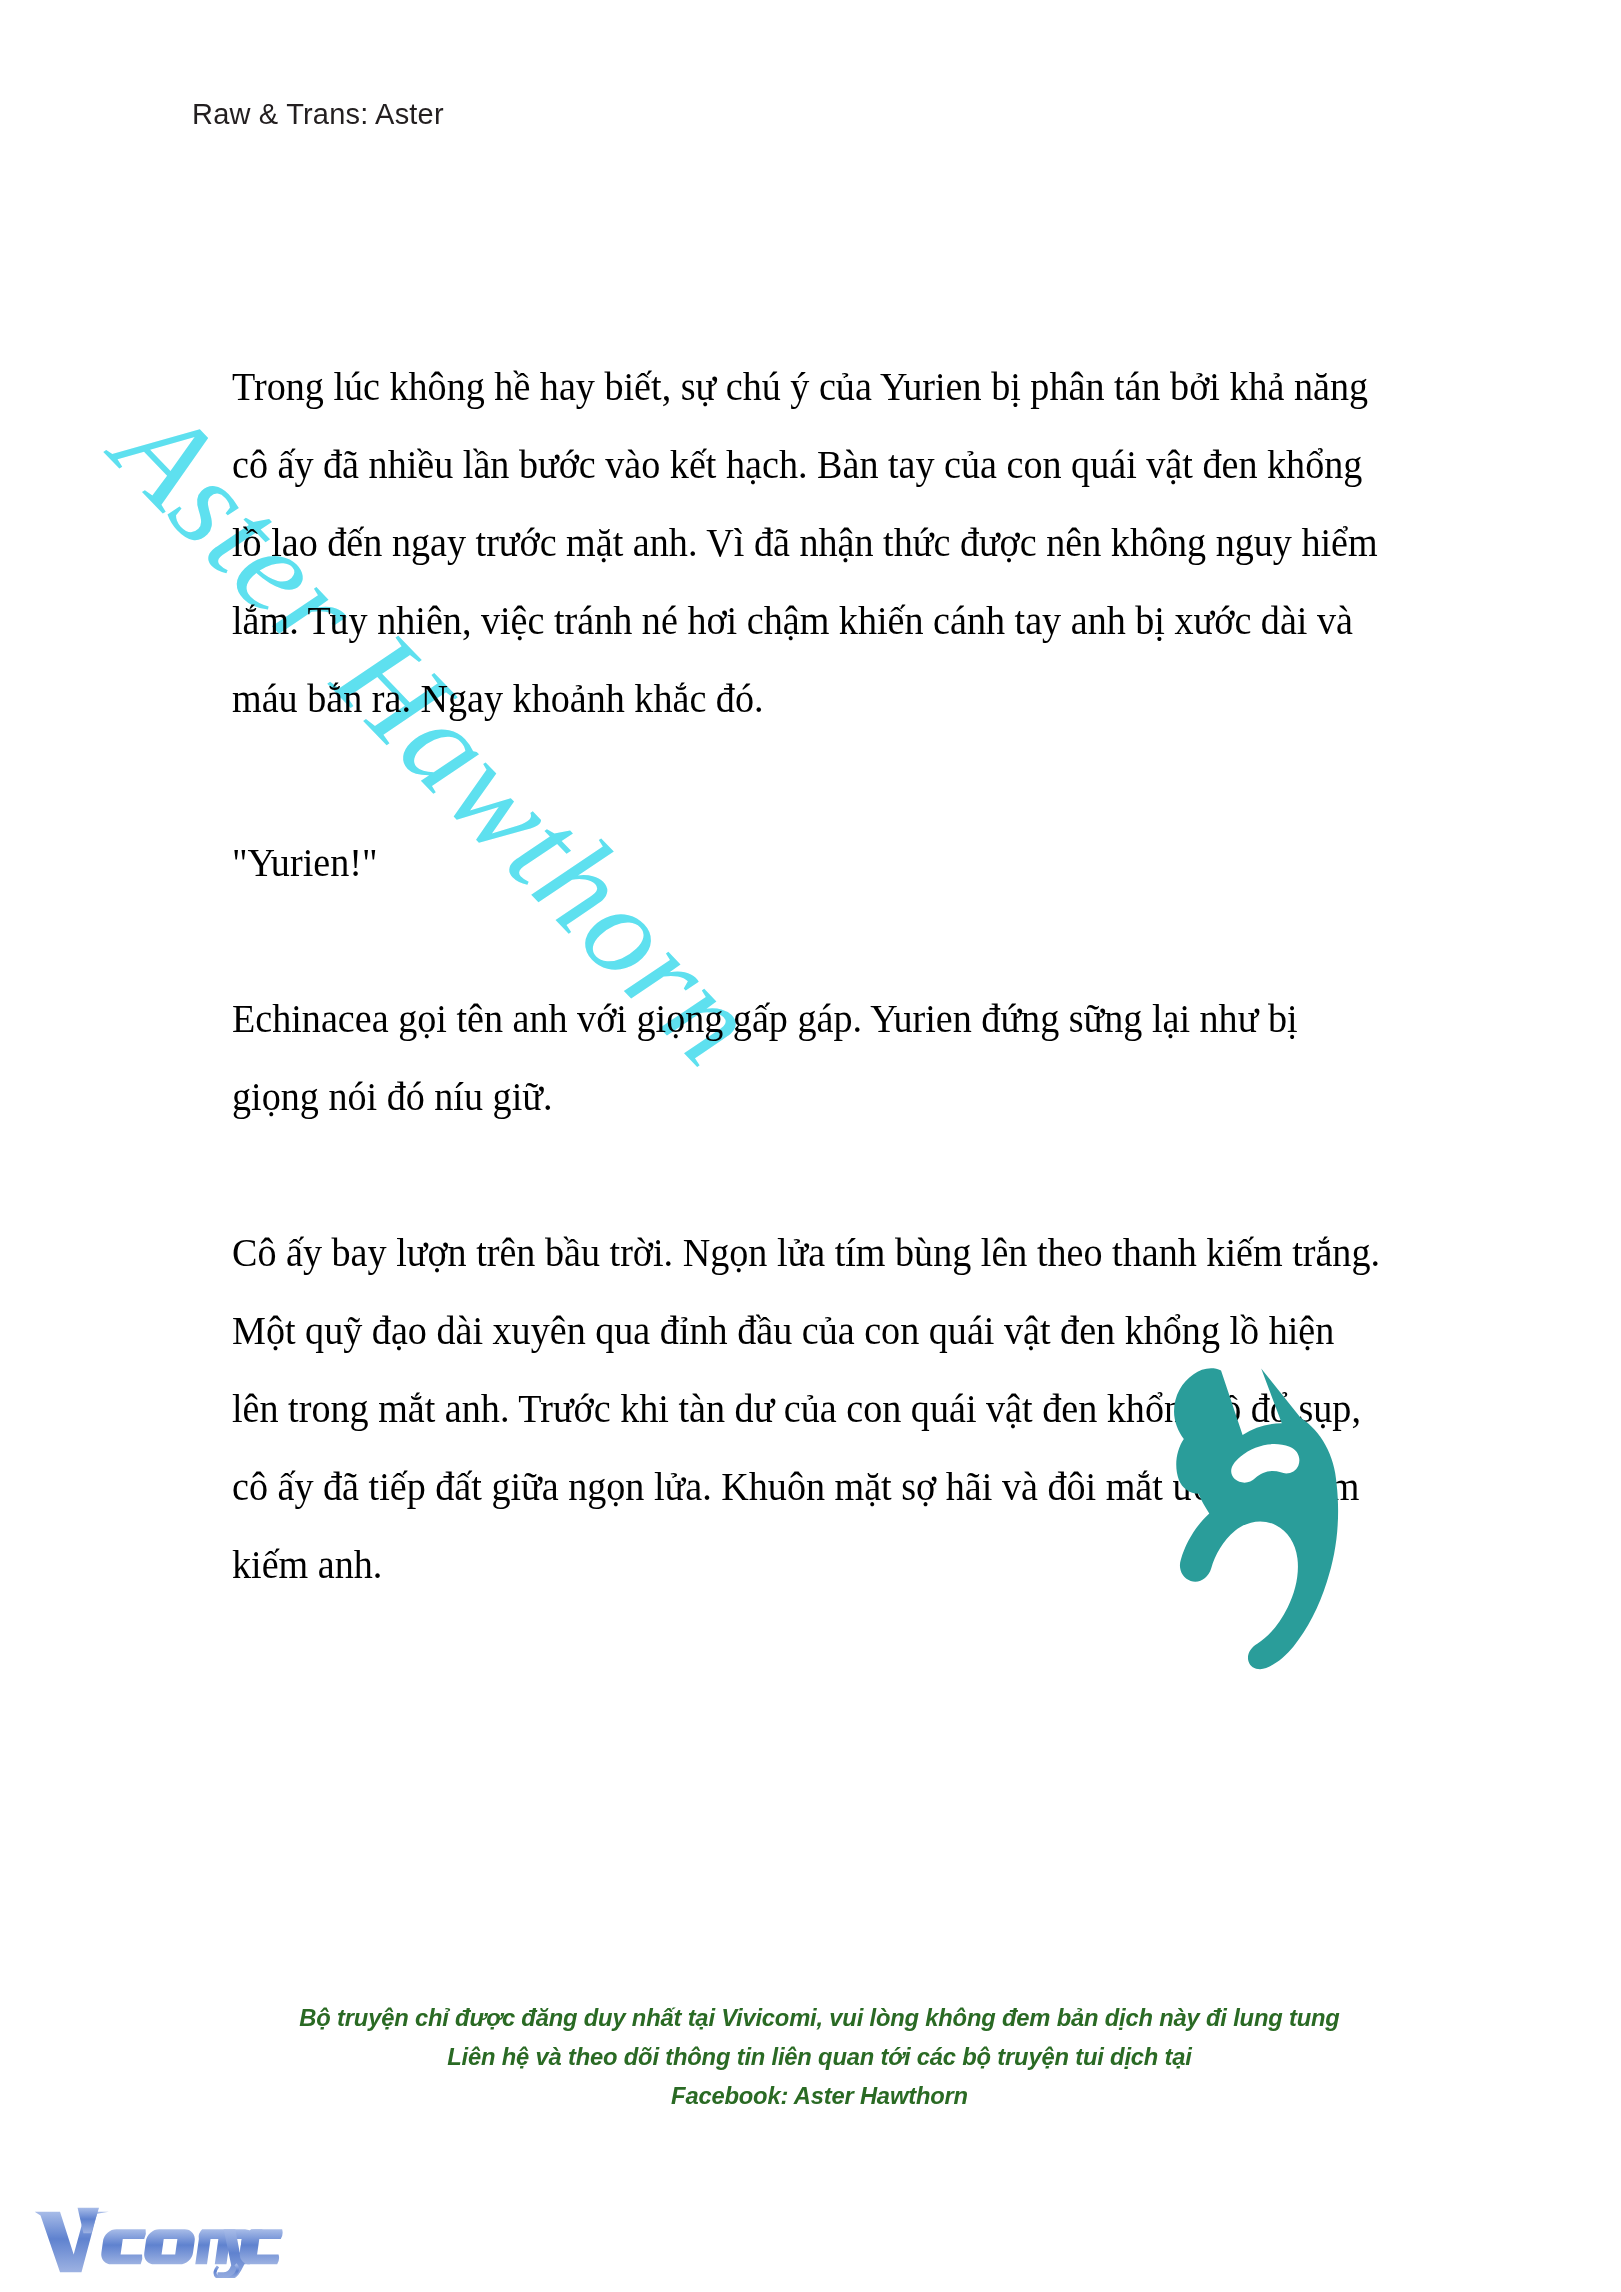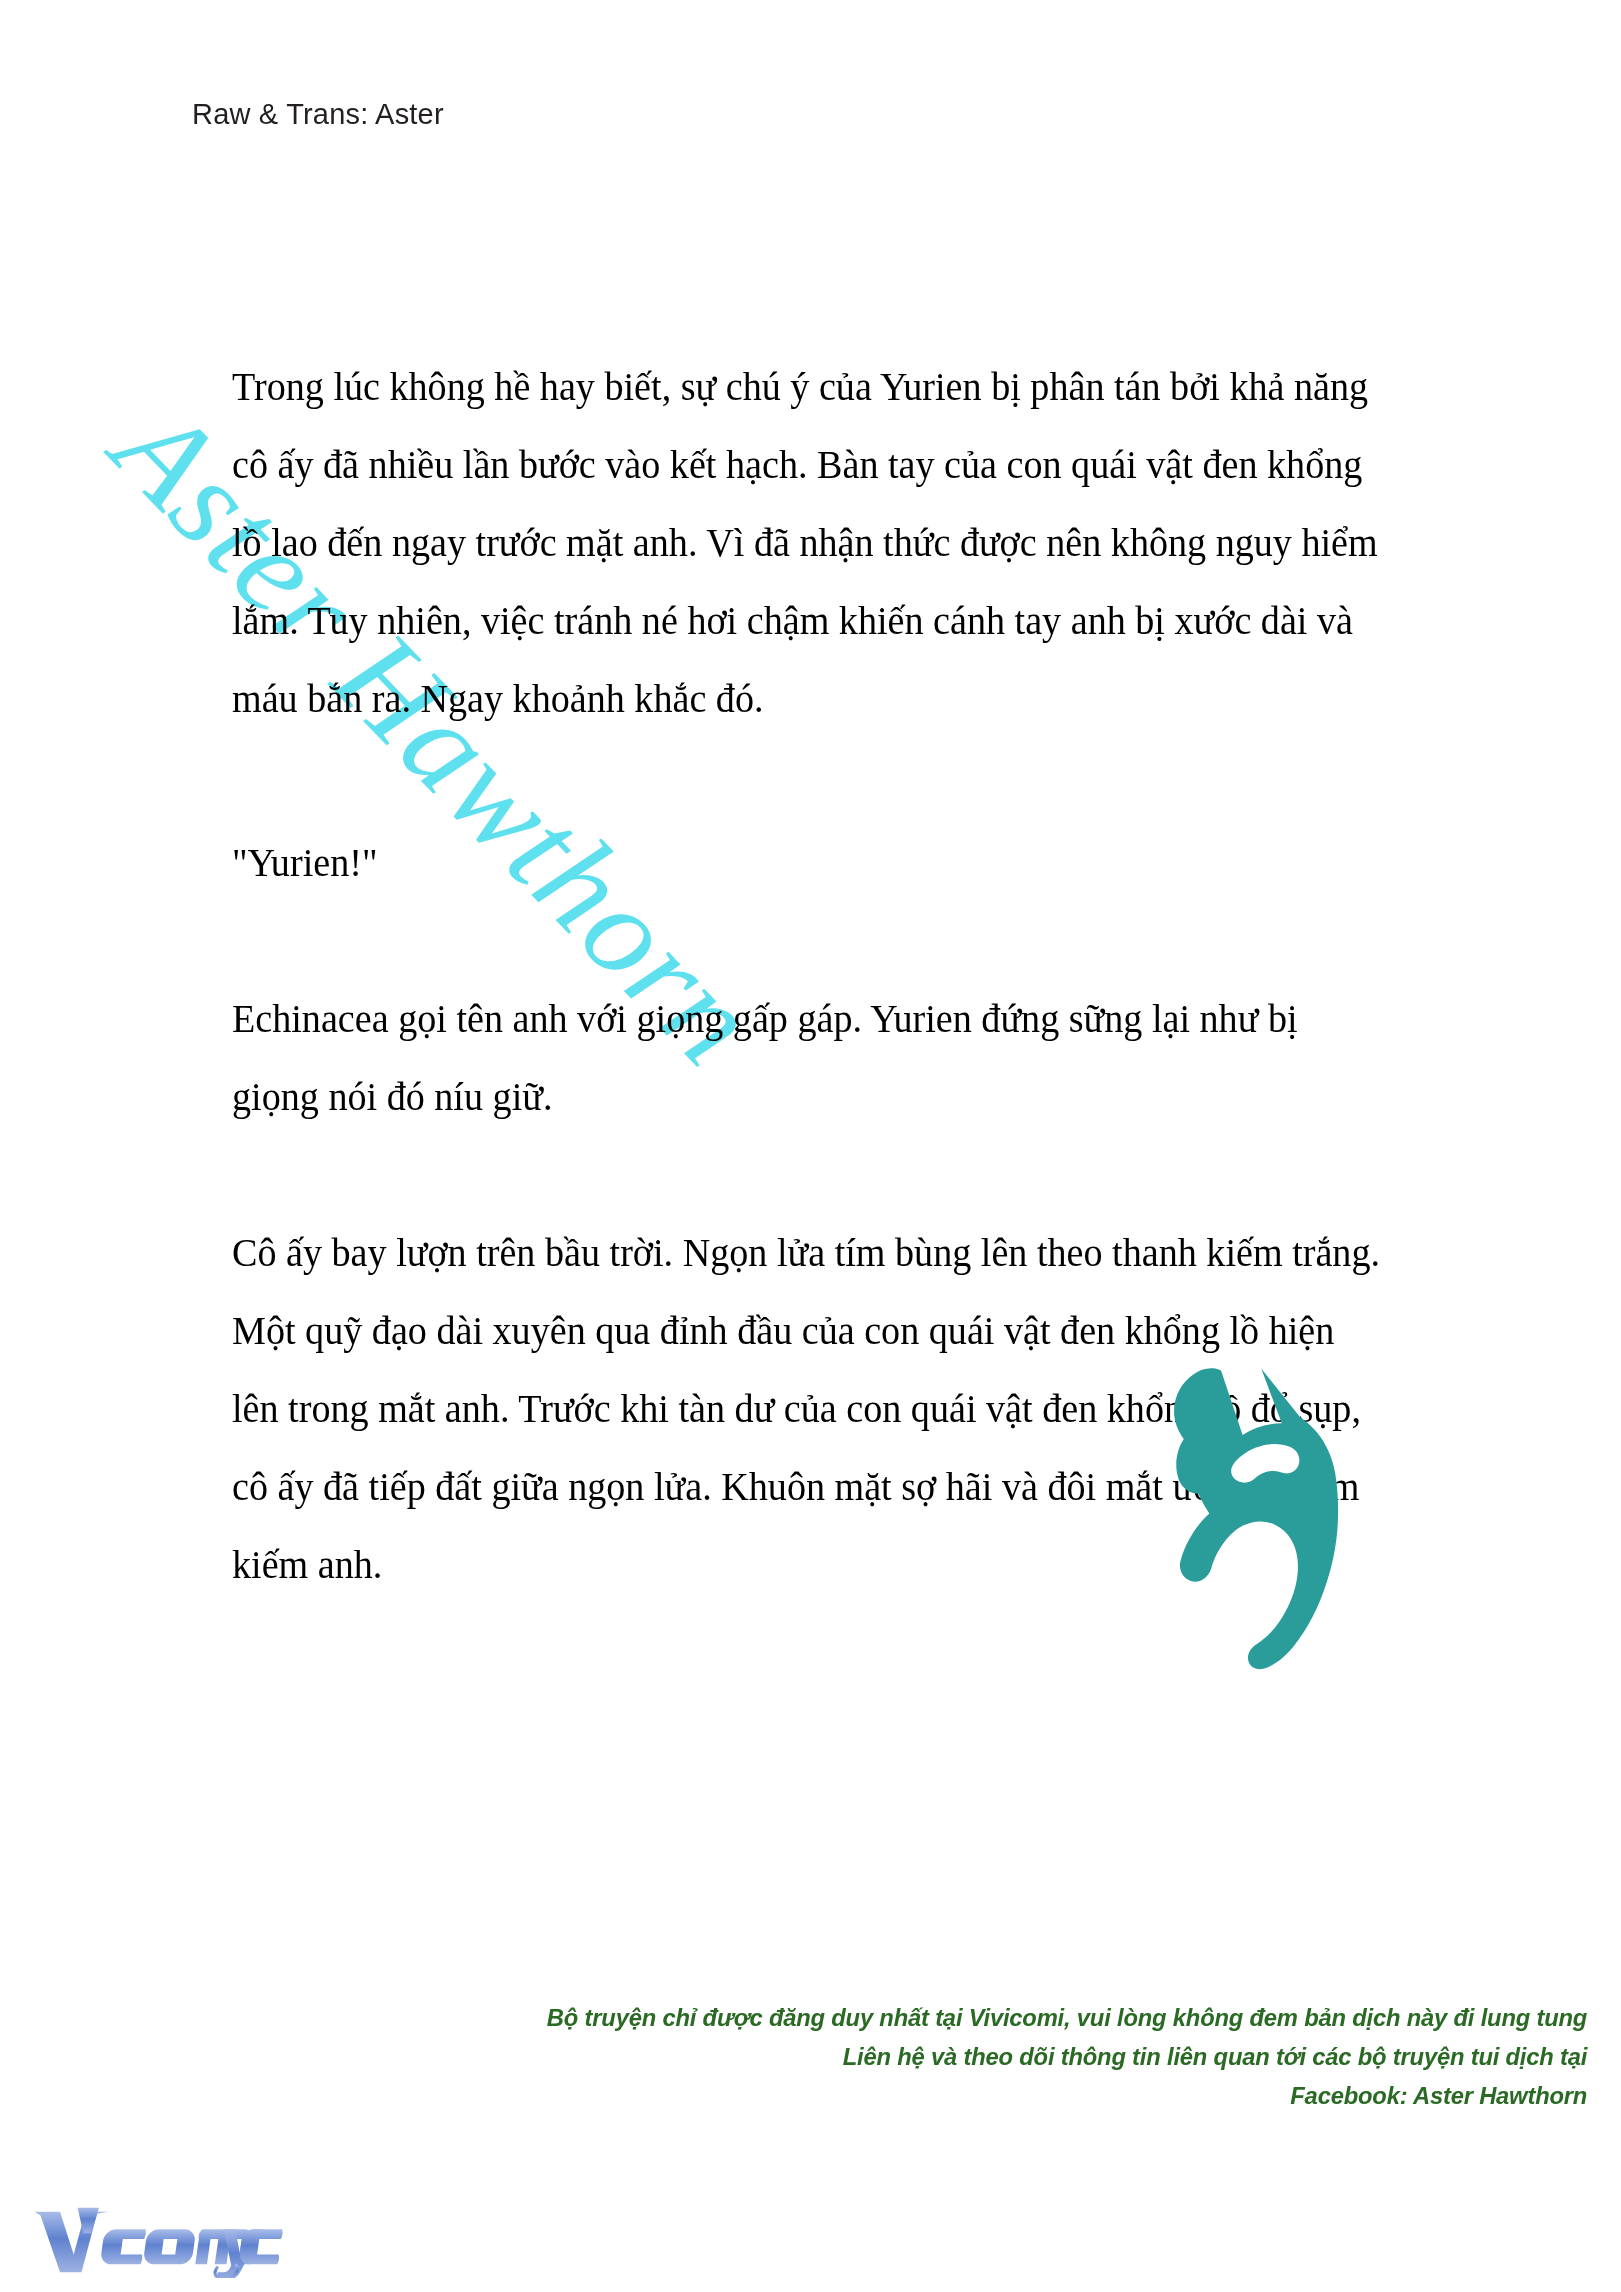--- a/index.html
+++ b/index.html
@@ -93,23 +93,23 @@
     height: 333px;
     z-index: 4;
     pointer-events: none;
   }
   .cat-mark svg { display: block; width: 100%; height: 100%; }
 
   
   .credit {
     position: absolute;
     left: 0;
-    right: 10px;
+    right: 4px;
     top: 1998px;
-    text-align: right;
+    text-align: center;
     z-index: 5;
     padding-left: 22px;
   }
   .credit-line {
     font-family: "Liberation Sans", "DejaVu Sans", sans-serif;
     font-style: italic;
     font-weight: bold;
     font-size: 24.5px;
     line-height: 39px;
     color: #2a6a24;

